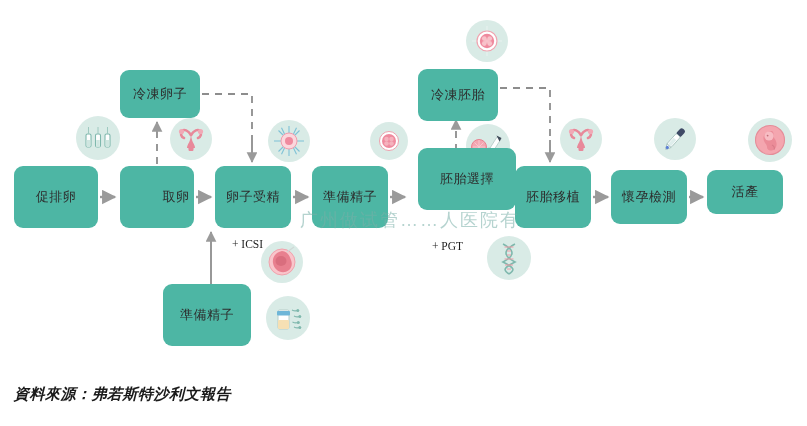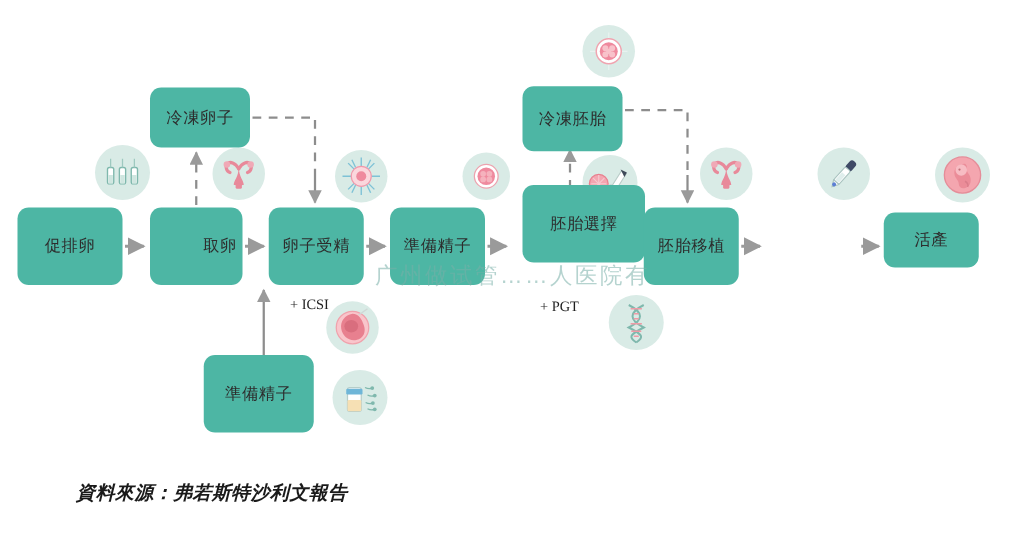--- a/index.html
+++ b/index.html
@@ -58,21 +58,20 @@
     position: absolute;
     left: 14px;
     top: 385px;
     font-family: "Liberation Serif", "DejaVu Serif", serif;
     font-style: italic;
     font-weight: bold;
     font-size: 15px;
     color: #1a1a1a;
     letter-spacing: 0.5px;
     z-index: 6;
-    margin-left: 47px;
   }
   .watermark {
     position: absolute;
     left: 300px;
     top: 208px;
     width: 330px;
     font-family: "Liberation Sans", "DejaVu Sans", sans-serif;
     font-size: 18px;
     color: rgba(120,175,168,0.55);
     letter-spacing: 2px;
@@ -362,20 +361,23 @@
   </div>
 
   <div class="node" style="left:418px; top:148px; width:98px; height:62px;">
     <span>胚胎選擇</span>
   </div>
 
   <div class="node" style="left:515px; top:166px; width:76px; height:62px;">
     <span>胚胎移植</span>
   </div>
 
+  <div class="node" style="left:611px; top:170px; width:76px; height:54px;">
+    <span>懷孕檢測</span>
+  </div>
 
   <div class="node" style="left:707px; top:170px; width:76px; height:44px;">
     <span>活產</span>
   </div>
 
   <div class="note" style="left:232px; top:238px;">+ ICSI</div>
   <div class="note" style="left:432px; top:240px;">+ PGT</div>
 
   <div class="watermark">广州做试管……人医院有</div>
 

